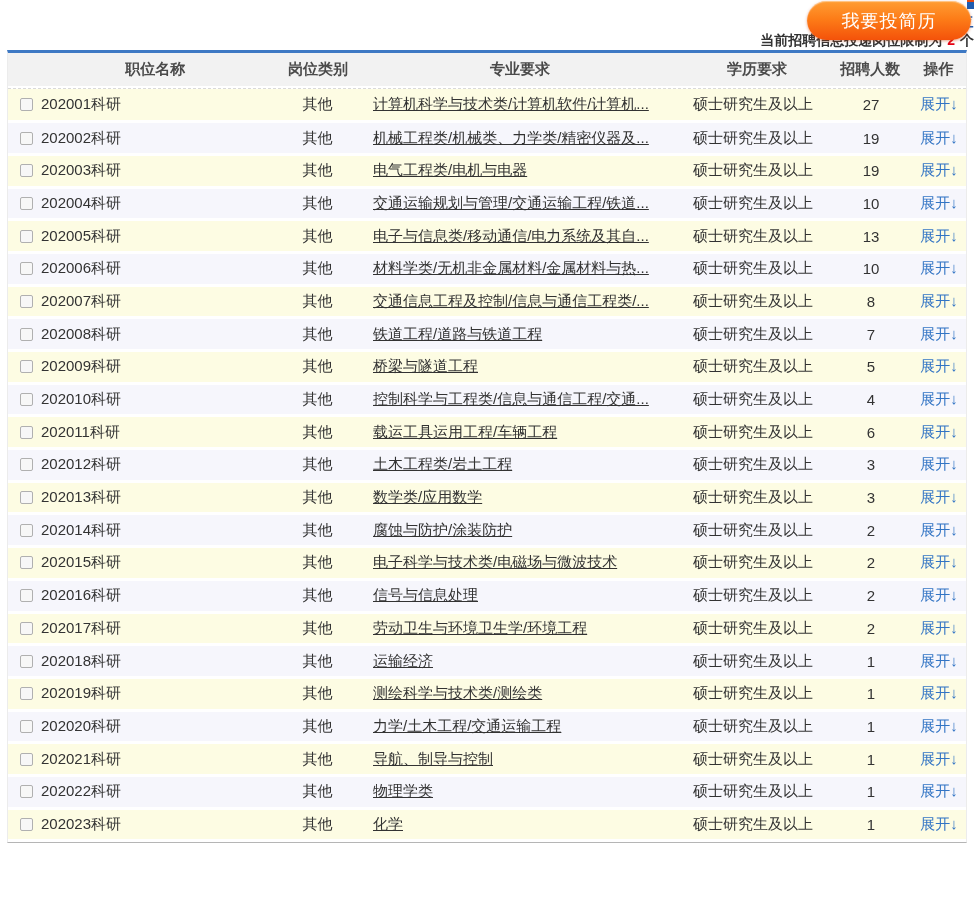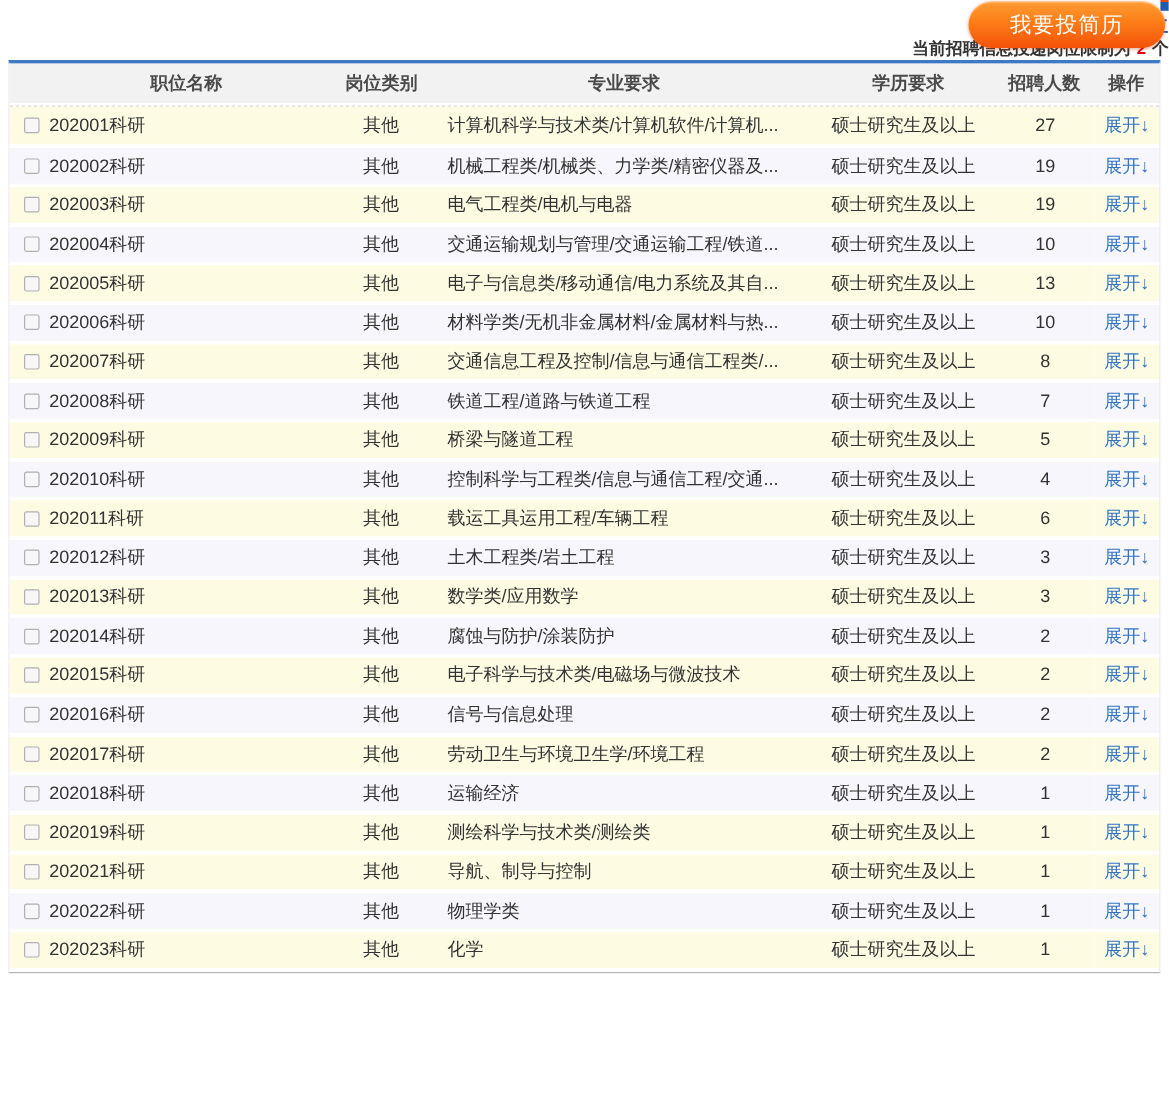--- a/index.html
+++ b/index.html
@@ -37,21 +37,21 @@
   col.c0 { width: 272px; } col.c1 { width: 75px; } col.c2 { width: 330px; }
   col.c3 { width: 145px; } col.c4 { width: 82px; } col.c5 { width: 54px; }
   td { height: 32.7px; border-bottom: 3px solid #ffffff; font-size: 15px; color: #333;
     white-space: nowrap; overflow: hidden; }
   tr.odd td { background: #fdfce3; }
   tr.even td { background: #f6f6fc; }
   .c-name { padding-left: 12px; }
   .cb { display: inline-block; width: 13px; height: 13px; border: 1px solid #b0b0b0;
     background: #f7f7f7; border-radius: 2px; vertical-align: -2px; margin-right: 8px; cursor: pointer; }
   .c-cat { text-align: center; }
-  .c-major { padding-left: 18px; }
+  .c-major { padding-left: 18px; text-decoration: underline; }
   .c-edu { padding-left: 8px; }
   .c-count { text-align: center; }
   .c-op { text-align: center; }
   a.expand { color: #3274c4; text-decoration: none; cursor: pointer; }
 </style>
 </head>
 <body>
 
 <div class="page-header">
   <div class="accent-bar"></div>
@@ -225,20 +225,28 @@
           <td class="c-op"><a class="expand" href="#">展开↓</a></td>
         </tr>
         <tr class="odd">
           <td class="c-name"><span class="cb"></span><span>202019科研</span></td>
           <td class="c-cat">其他</td>
           <td class="c-major">测绘科学与技术类/测绘类</td>
           <td class="c-edu">硕士研究生及以上</td>
           <td class="c-count">1</td>
           <td class="c-op"><a class="expand" href="#">展开↓</a></td>
         </tr>
+        <tr class="even">
+          <td class="c-name"><span class="cb"></span><span>202020科研</span></td>
+          <td class="c-cat">其他</td>
+          <td class="c-major">力学/土木工程/交通运输工程</td>
+          <td class="c-edu">硕士研究生及以上</td>
+          <td class="c-count">1</td>
+          <td class="c-op"><a class="expand" href="#">展开↓</a></td>
+        </tr>
         <tr class="odd">
           <td class="c-name"><span class="cb"></span><span>202021科研</span></td>
           <td class="c-cat">其他</td>
           <td class="c-major">导航、制导与控制</td>
           <td class="c-edu">硕士研究生及以上</td>
           <td class="c-count">1</td>
           <td class="c-op"><a class="expand" href="#">展开↓</a></td>
         </tr>
         <tr class="even">
           <td class="c-name"><span class="cb"></span><span>202022科研</span></td>

